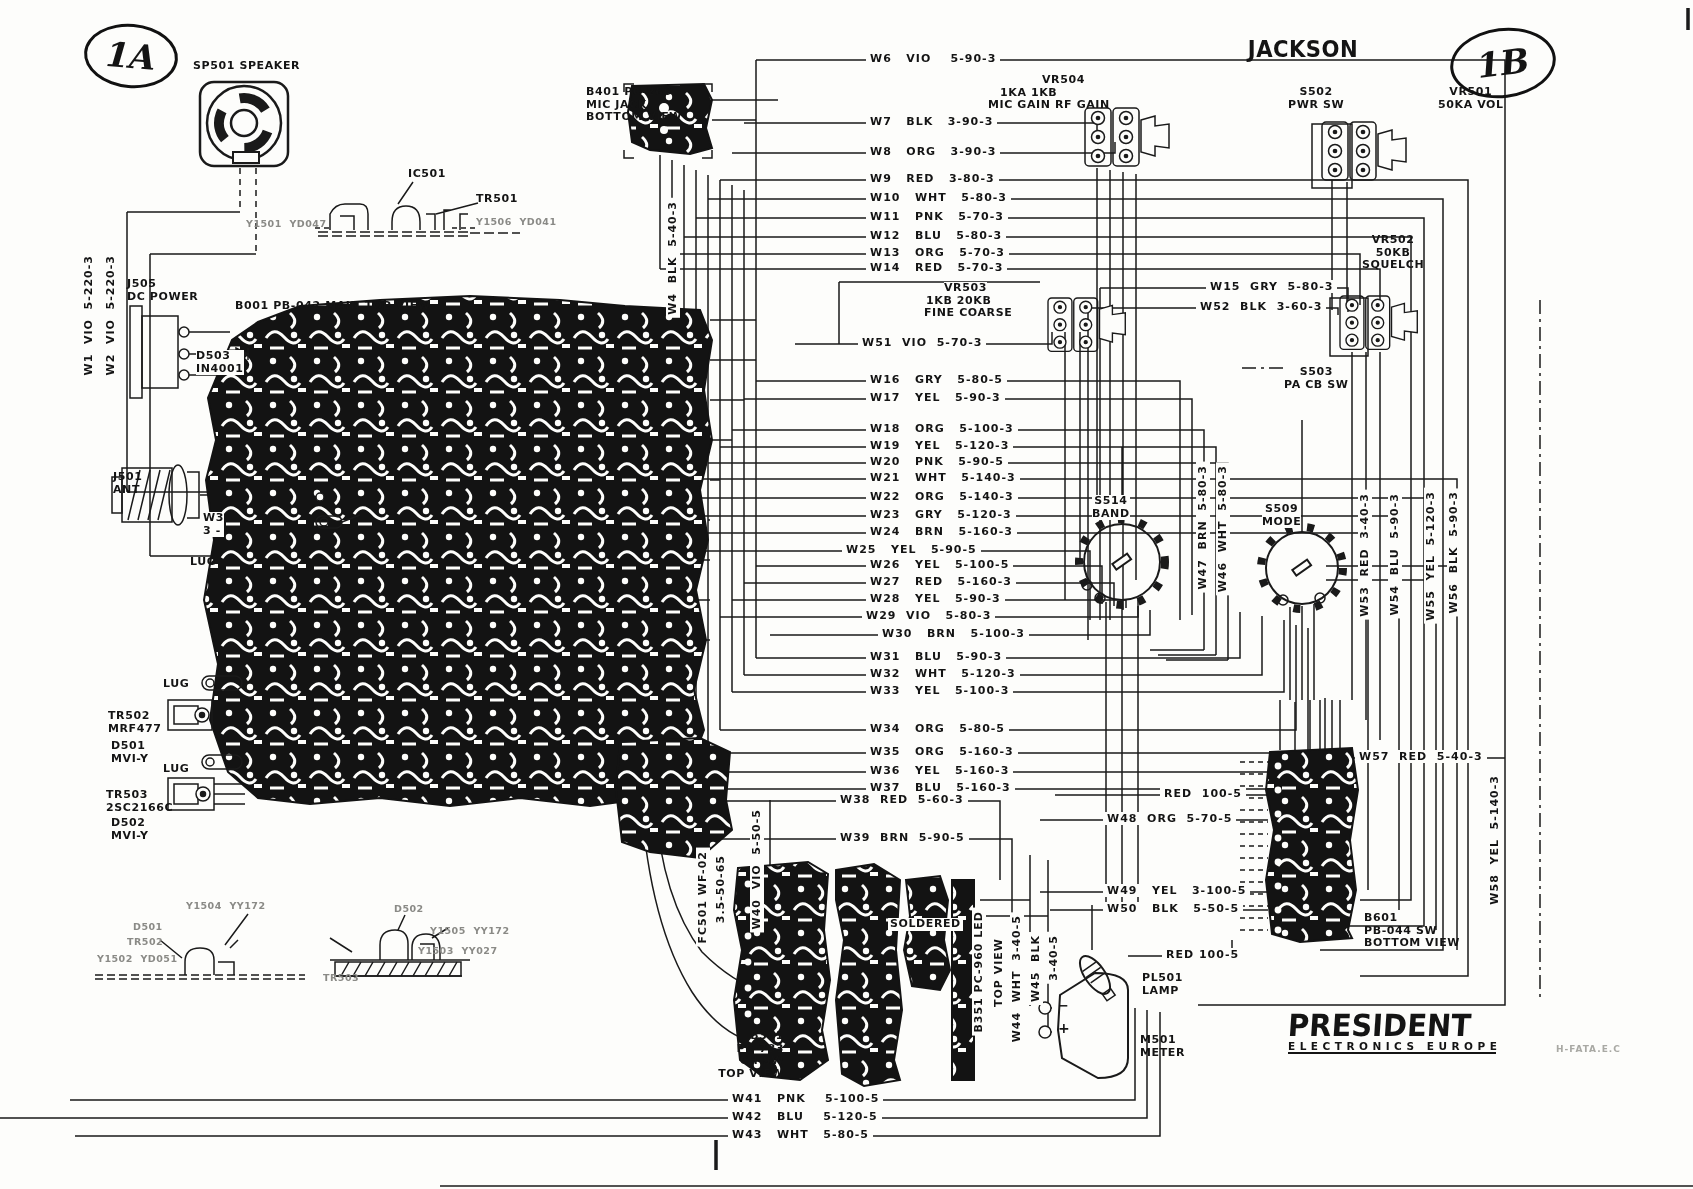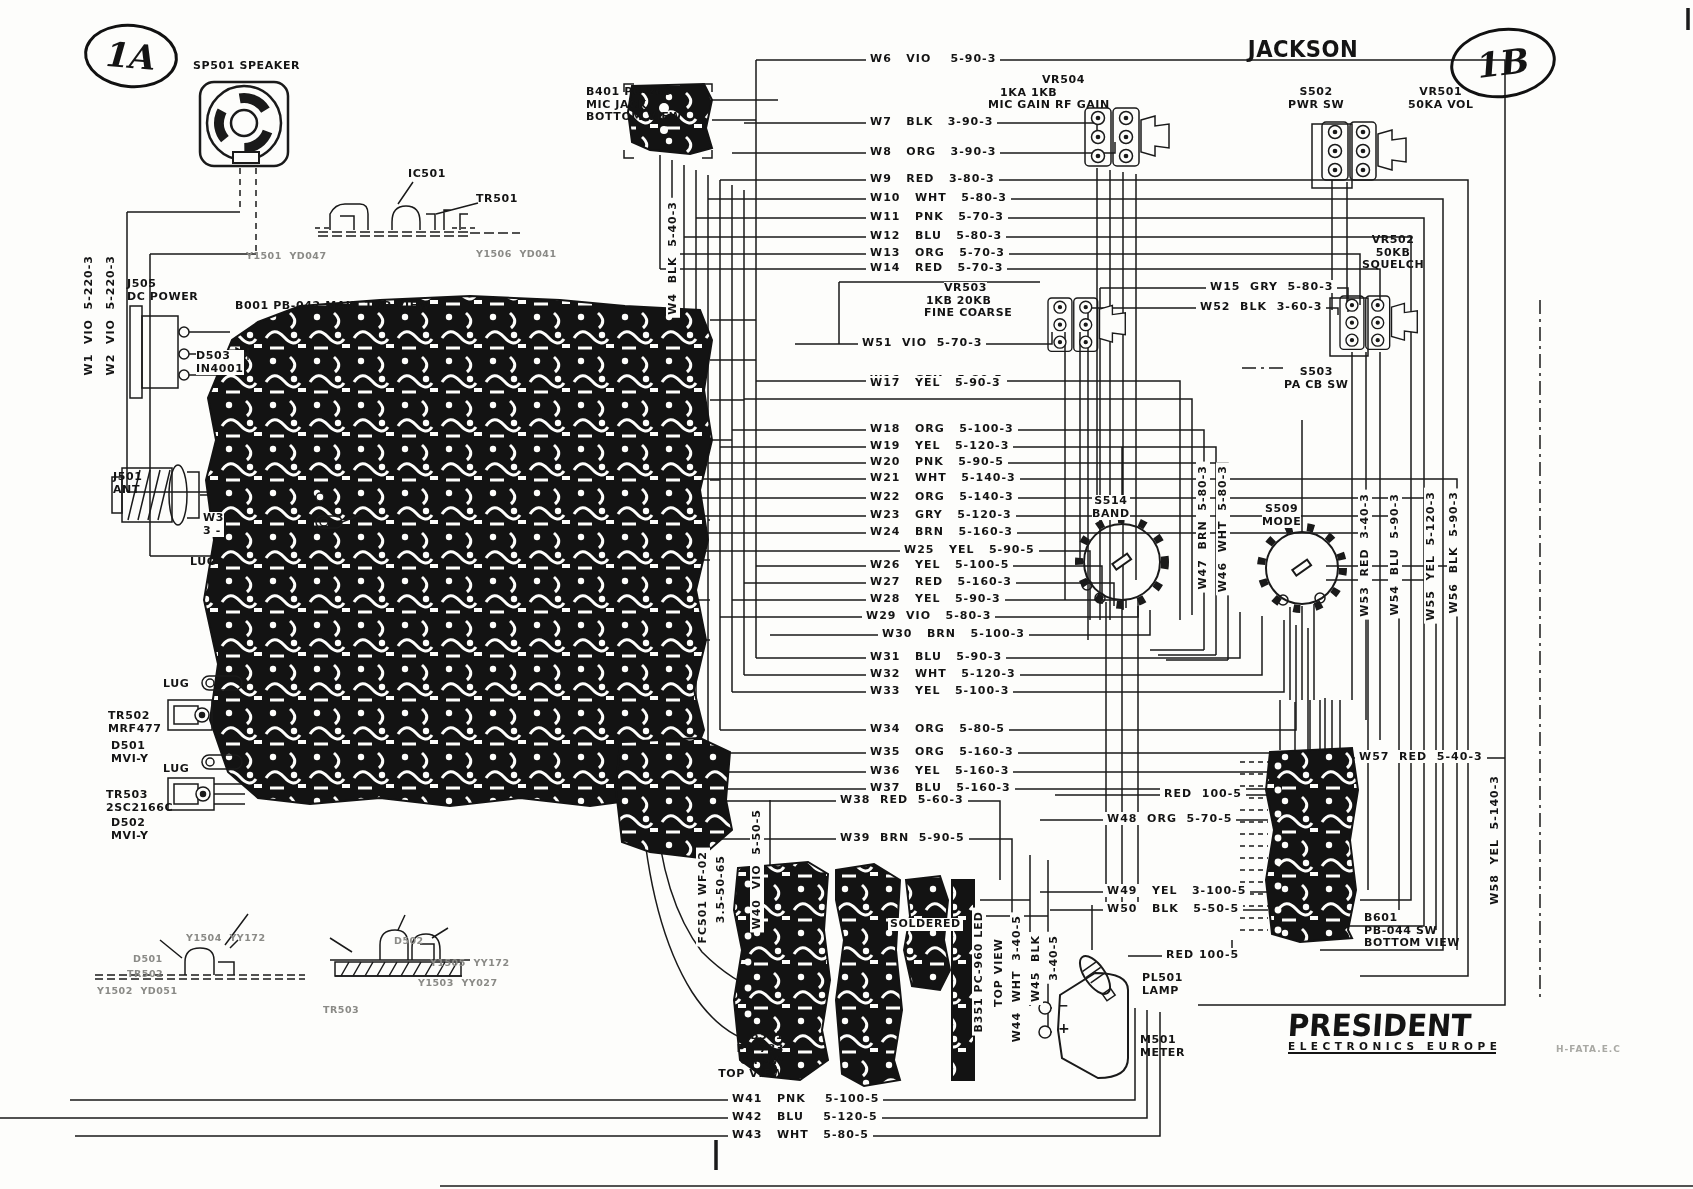--- a/index.html
+++ b/index.html
@@ -7,21 +7,21 @@
          font-family:"DejaVu Sans",sans-serif;color:#141414;}
   #lineart{position:absolute;left:0;top:0;}
   .wl{position:absolute;font:700 11px "DejaVu Sans",sans-serif;letter-spacing:1px;white-space:pre;
       background:#fdfdfb;padding:0 4px;line-height:13px;}
   .wv{position:absolute;font:700 11px "DejaVu Sans",sans-serif;letter-spacing:1px;white-space:pre;
       background:#fdfdfb;writing-mode:vertical-rl;transform:rotate(180deg);line-height:14px;padding:3px 0;}
   .cl{position:absolute;font:700 11px "DejaVu Sans",sans-serif;letter-spacing:.6px;white-space:pre-line;
       text-align:center;line-height:12.5px;}
   .cl.left{text-align:left;}
   .cl.right{text-align:right;}
-  .faint{position:absolute;font:700 9.5px "DejaVu Sans",sans-serif;color:#8a8a86;letter-spacing:.5px;white-space:pre;margin-top:32px;}
+  .faint{position:absolute;font:700 9.5px "DejaVu Sans",sans-serif;color:#8a8a86;letter-spacing:.5px;white-space:pre;}
   .refmark{position:absolute;border:3px solid #111;border-radius:50%;display:flex;align-items:center;justify-content:center;
            font:700 italic 34px "DejaVu Serif",serif;}
   #jackson{position:absolute;left:1243px;top:36px;font:900 23px "DejaVu Sans",sans-serif;letter-spacing:.5px;transform:scaleX(.92);}
   #logo{position:absolute;left:1288px;top:1008px;width:208px;}
   #logo .brand{font:900 29px "DejaVu Sans",sans-serif;letter-spacing:0px;transform:scaleY(1.05) skewX(-4deg);white-space:nowrap;}
   #logo .sub{font:700 10.5px "DejaVu Sans",sans-serif;letter-spacing:4.5px;border-bottom:2.5px solid #141414;
              padding-bottom:0;margin-top:-2px;white-space:nowrap;}
   #sidecode{position:absolute;left:1556px;top:1044px;font:600 9px "DejaVu Sans",sans-serif;color:#a9a9a4;letter-spacing:1px;}
   
   #tblock{position:absolute;left:1393px;top:1086px;width:240px;height:94px;border:2px solid #1b1b1b;}
@@ -312,21 +312,21 @@
   <div class="cl left" style="left:111px;top:817px">D502
 MVI-Y</div>
   <div class="cl left" style="left:586px;top:86px">B401 PC-266
 MIC JACK
 BOTTOM VIEW</div>
   <div class="cl" style="left:1042px;top:74px">VR504</div>
   <div class="cl" style="left:1000px;top:87px">1KA        1KB</div>
   <div class="cl" style="left:988px;top:99px">MIC GAIN  RF GAIN</div>
   <div class="cl" style="left:1288px;top:86px">S502
 PWR SW</div>
-  <div class="cl" style="left:1408px;top:86px">VR501
+  <div class="cl" style="left:1438px;top:86px">VR501
 50KA VOL</div>
   <div class="cl" style="left:1362px;top:234px">VR502
 50KB
 SQUELCH</div>
   <div class="cl" style="left:944px;top:282px;background:#fdfdfb">VR503</div>
   <div class="cl" style="left:926px;top:295px;background:#fdfdfb">1KB      20KB</div>
   <div class="cl" style="left:924px;top:307px;background:#fdfdfb">FINE   COARSE</div>
   <div class="cl" style="left:1284px;top:366px;background:#fdfdfb">S503
 PA CB SW</div>
   <div class="cl" style="left:1092px;top:495px;background:#fdfdfb">S514
@@ -363,29 +363,29 @@
   <div class="wl" style="left:866px;top:172px">W9   RED   3-80-3</div>
   <div class="wl" style="left:866px;top:191px">W10   WHT   5-80-3</div>
   <div class="wl" style="left:866px;top:210px">W11   PNK   5-70-3</div>
   <div class="wl" style="left:866px;top:229px">W12   BLU   5-80-3</div>
   <div class="wl" style="left:866px;top:246px">W13   ORG   5-70-3</div>
   <div class="wl" style="left:866px;top:261px">W14   RED   5-70-3</div>
   <div class="wl" style="left:1206px;top:280px">W15  GRY  5-80-3</div>
   <div class="wl" style="left:1196px;top:300px">W52  BLK  3-60-3</div>
   <div class="wl" style="left:858px;top:336px">W51  VIO  5-70-3</div>
   <div class="wl" style="left:866px;top:373px">W16   GRY   5-80-5</div>
-  <div class="wl" style="left:866px;top:376px">W17   YEL   5-90-3</div>
+  <div class="wl" style="left:866px;top:391px">W17   YEL   5-90-3</div>
   <div class="wl" style="left:866px;top:422px">W18   ORG   5-100-3</div>
   <div class="wl" style="left:866px;top:439px">W19   YEL   5-120-3</div>
   <div class="wl" style="left:866px;top:455px">W20   PNK   5-90-5</div>
   <div class="wl" style="left:866px;top:471px">W21   WHT   5-140-3</div>
   <div class="wl" style="left:866px;top:490px">W22   ORG   5-140-3</div>
   <div class="wl" style="left:866px;top:508px">W23   GRY   5-120-3</div>
   <div class="wl" style="left:866px;top:525px">W24   BRN   5-160-3</div>
-  <div class="wl" style="left:900px;top:543px">W25   YEL   5-90-5</div>
+  <div class="wl" style="left:842px;top:543px">W25   YEL   5-90-5</div>
   <div class="wl" style="left:866px;top:558px">W26   YEL   5-100-5</div>
   <div class="wl" style="left:866px;top:575px">W27   RED   5-160-3</div>
   <div class="wl" style="left:866px;top:592px">W28   YEL   5-90-3</div>
   <div class="wl" style="left:862px;top:609px">W29  VIO   5-80-3</div>
   <div class="wl" style="left:878px;top:627px">W30   BRN   5-100-3</div>
   <div class="wl" style="left:866px;top:650px">W31   BLU   5-90-3</div>
   <div class="wl" style="left:866px;top:667px">W32   WHT   5-120-3</div>
   <div class="wl" style="left:866px;top:684px">W33   YEL   5-100-3</div>
   <div class="wl" style="left:866px;top:722px">W34   ORG   5-80-5</div>
   <div class="wl" style="left:866px;top:745px">W35   ORG   5-160-3</div>

